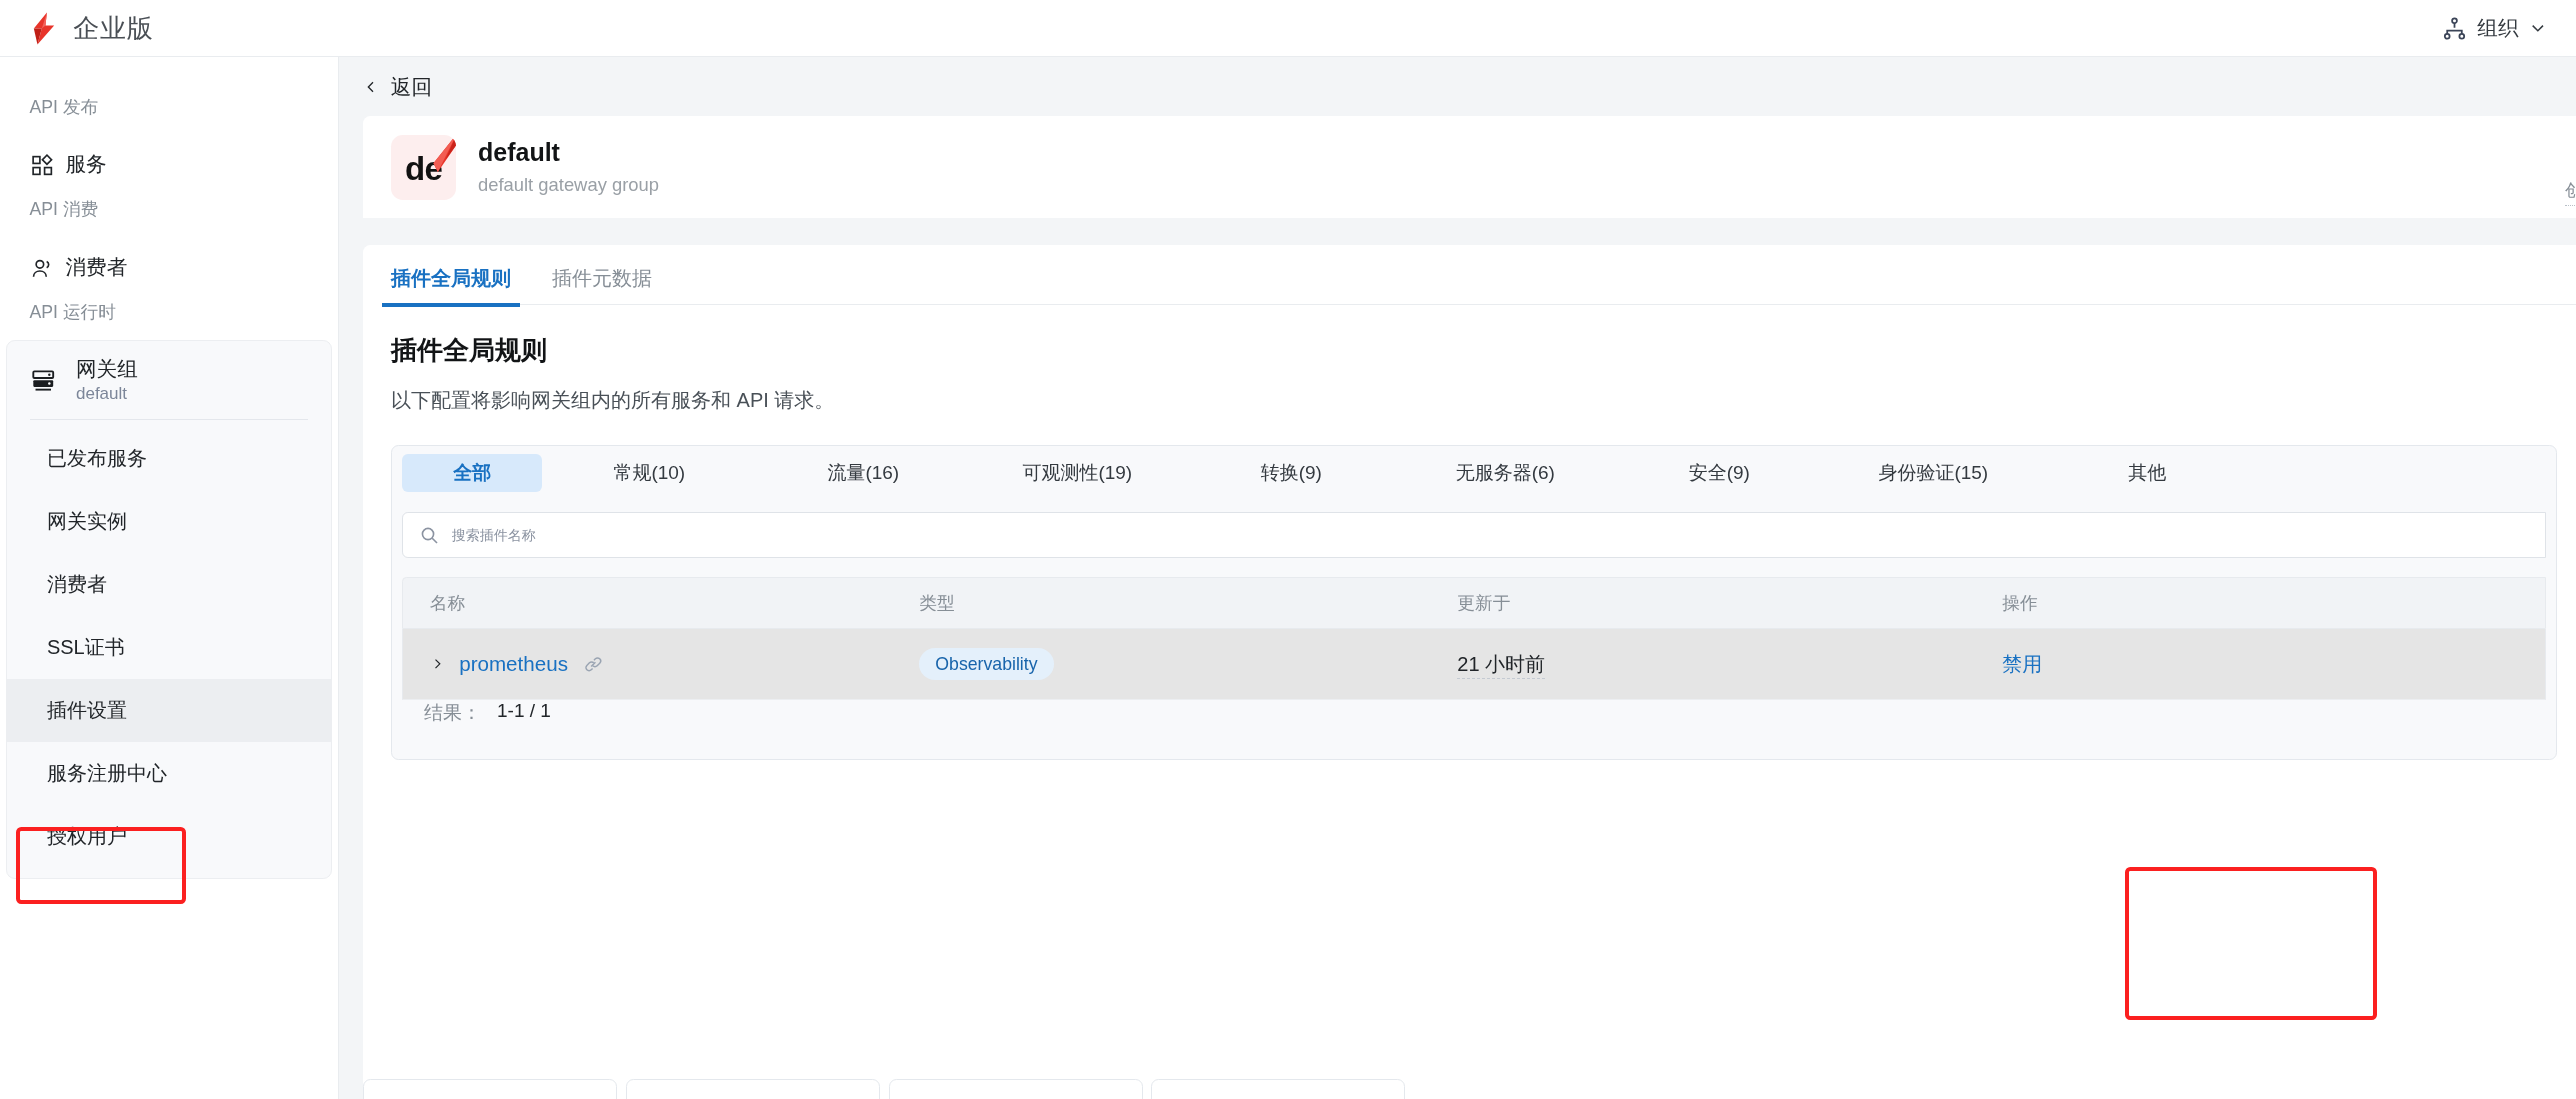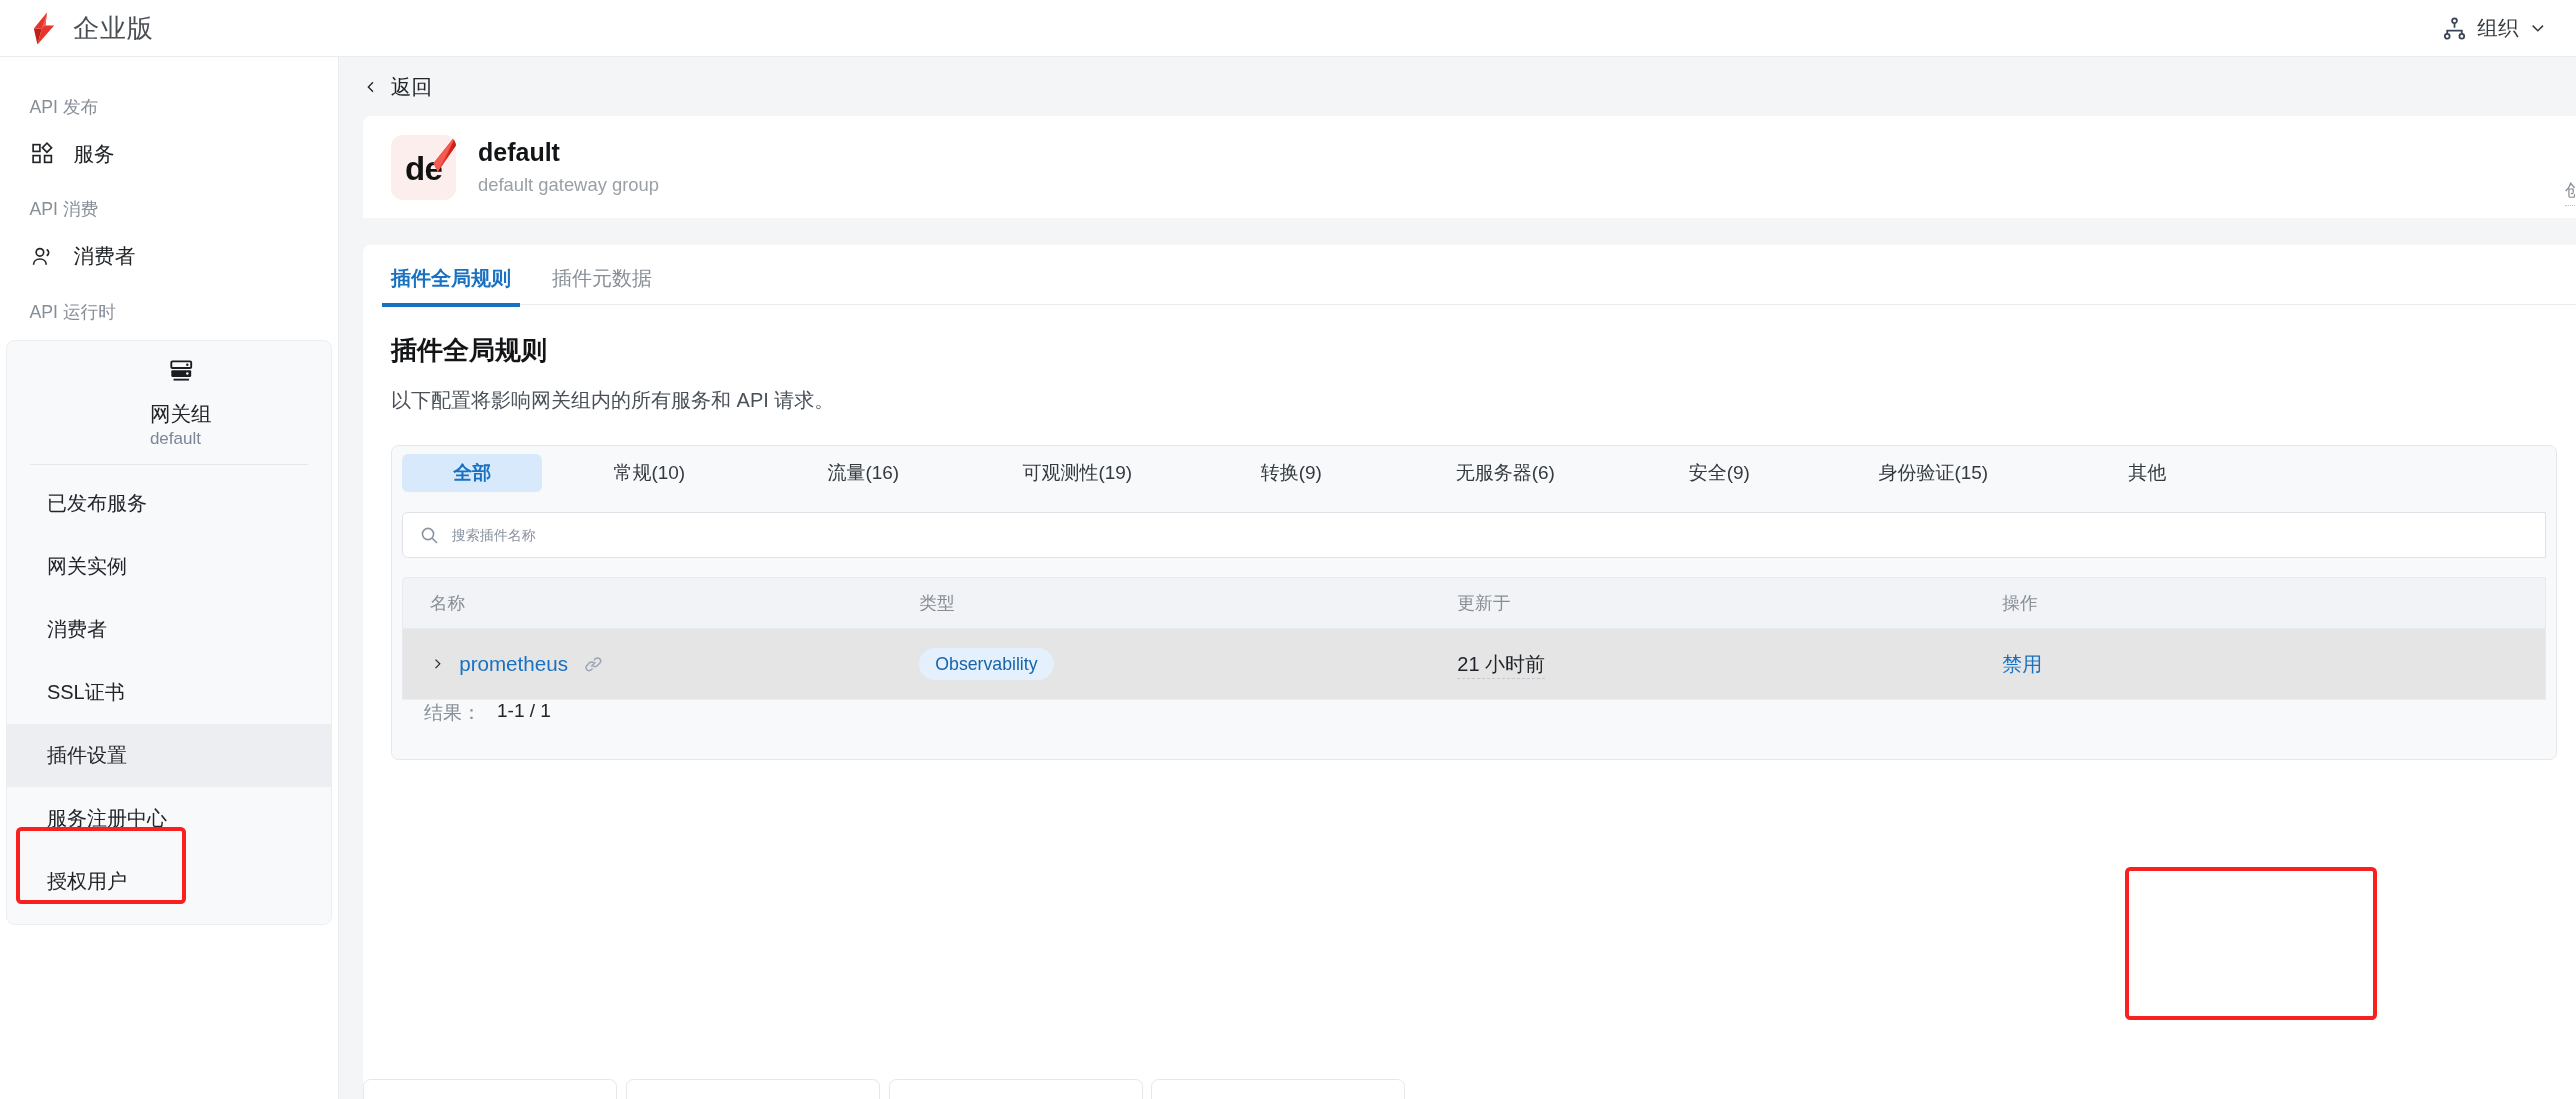--- a/index.html
+++ b/index.html
@@ -30,36 +30,36 @@
   
   .sidebar {
     position: absolute; left: 0; top: 57px; width: 339px; height: 1043px;
     background: #fff; border-right: 0.7px solid #e9ecef;
     padding-top: 19px;
   }
   .nav-section {
     font-size: 17.7px; color: #868e96; padding: 19px 0 10.3px 29.5px;
   }
   .nav-item {
-    display: flex; align-items: center; gap: 19px;
+    display: flex; align-items: flex-end; gap: 11px;
     height: 49px; padding-left: 29.5px; cursor: pointer;
     font-size: 20.6px; color: #212529;
   }
   .nav-item .ico { width: 25px; height: 25px; flex: 0 0 25px; display: block; }
 
   .group-card {
     margin: 5.9px 5.9px 0 5.9px;
     background: #f8f9fb;
     border: 0.7px solid #eceef1;
     border-radius: 8.8px;
     padding-bottom: 10.3px;
   }
   .group-head {
     display: flex; align-items: center; gap: 19px;
-    padding: 16px 0 14.7px 23.6px; cursor: pointer; flex-direction: column;
+    padding: 16px 0 14.7px 23.6px; cursor: pointer;
   }
   .group-head .ico { width: 26.5px; height: 26.5px; flex: 0 0 26.5px; display: block; }
   .group-title { font-size: 20.6px; color: #212529; line-height: 1.18; }
   .group-sub { font-size: 17px; color: #7c8699; margin-top: 2.9px; }
   .group-divider { height: 0.7px; background: #e4e7ec; margin: 0 23.6px 7.4px 23.6px; }
   .sub-item {
     height: 63px; display: flex; align-items: center;
     padding-left: 40px; font-size: 20px; color: #212529; cursor: pointer;
   }
   .sub-item.active { background: #eceef1; }

